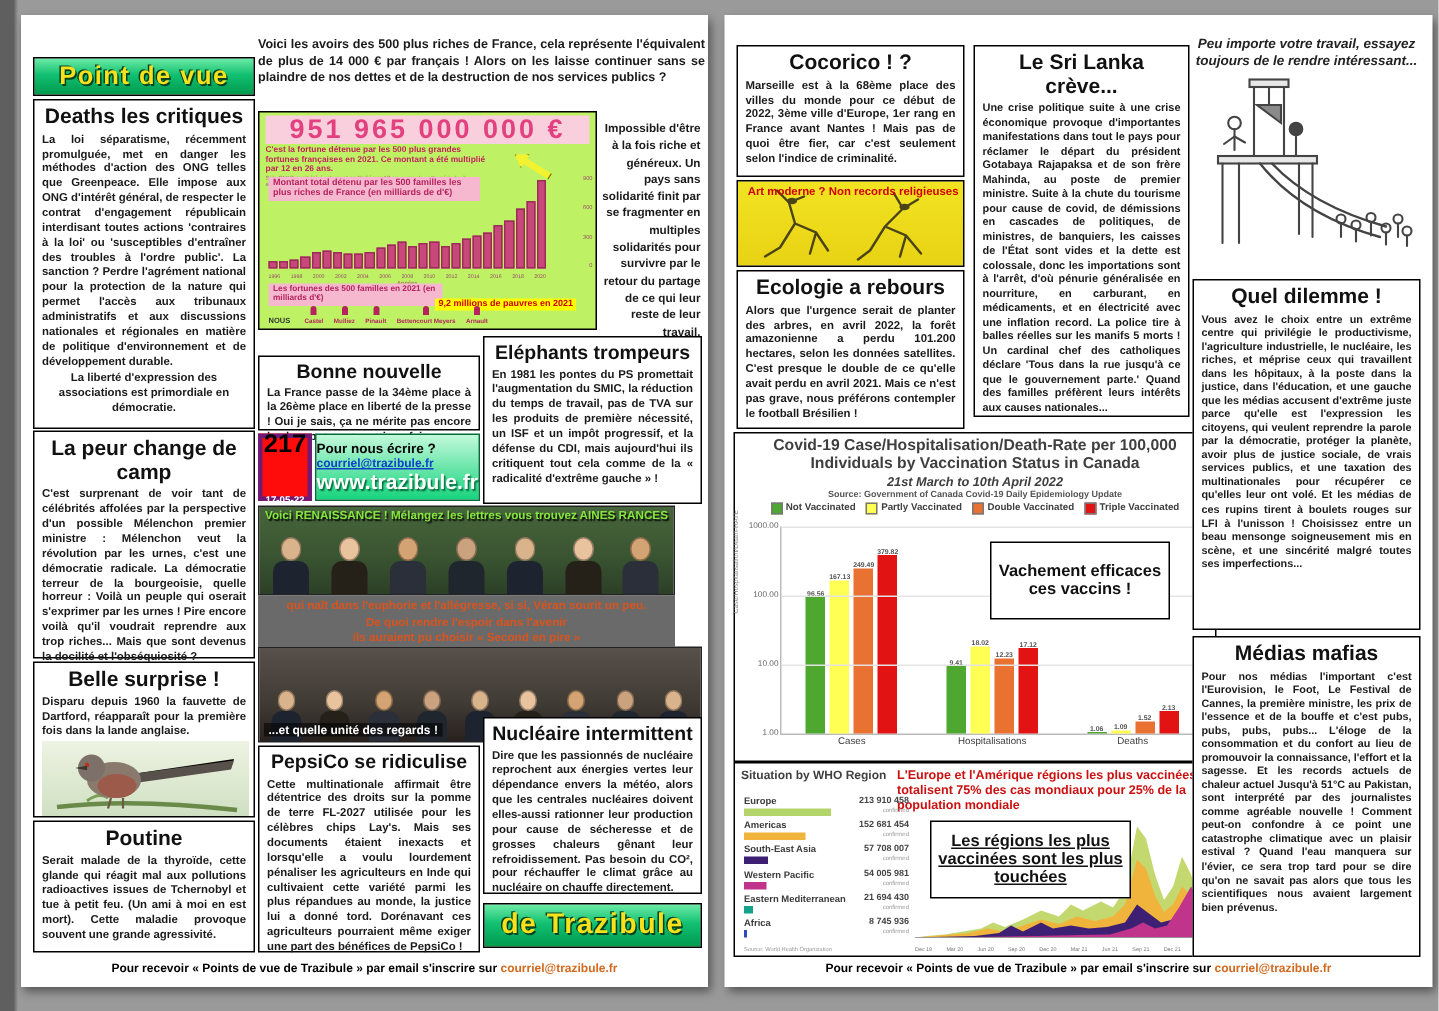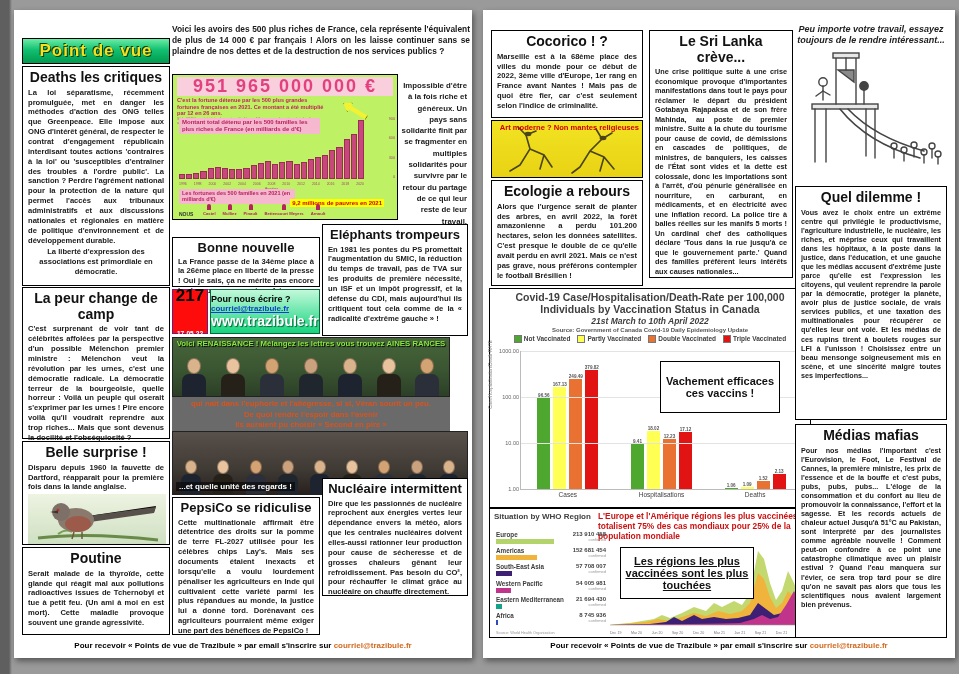--- a/index.html
+++ b/index.html
@@ -17,21 +17,21 @@
   .headline.sm{font-size:13px;}
   .body-text{font-size:7.6px;font-weight:600;text-align:justify;line-height:1.3;color:#1a1a1a;}
   .emphasis{font-weight:bold;text-align:center;margin-top:2px;}
   .banner{border:1.5px solid #000;background:linear-gradient(180deg,#6ceca6 0%,#12c071 45%,#009a4e 100%);
     display:flex;align-items:center;justify-content:center;font-weight:bold;color:#f7e11c;
     text-shadow:1px 1px 0 #014421, -1px -1px 0 #014421;letter-spacing:1px;box-sizing:border-box;}
   .footer{position:absolute;width:100%;text-align:center;font-size:8px;font-weight:bold;color:#000;}
   .footer .mail{color:#d2691e;}
   a,.linkish{cursor:pointer;}
   
-  .issuebox{background:#fe0c0c;border:1px solid #701a75;display:flex;flex-direction:column;align-items:center;justify-content:center;box-sizing:border-box;gap:24px;}
+  .issuebox{background:#fe0c0c;border:3px solid #701a75;display:flex;flex-direction:column;align-items:center;justify-content:center;box-sizing:border-box;gap:24px;}
   .issue-num{font-size:17px;font-weight:bold;color:#000;line-height:1;}
   .issue-date{font-size:6.5px;font-weight:bold;color:#fff;margin-top:2px;}
   .contactbox{border:1px solid #046a3a;background:linear-gradient(180deg,#c2f9da,#17d47e);
     display:flex;flex-direction:column;align-items:flex-start;justify-content:center;box-sizing:border-box;}
   .contact-label{font-size:9px;font-weight:bold;color:#000;}
   .contact-mail{font-size:8px;font-weight:bold;color:#1140cc;text-decoration:underline;}
   .contact-site{font-size:14px;font-weight:bold;color:#fff;text-shadow:1px 1px 1px #046a3a;}
   
   .pink{background:#bef264;border:1px solid #000;box-sizing:border-box;padding:2px 4px;overflow:hidden;}
   .pink-headline{font-size:18px;font-weight:bold;color:#e2407e;background:#f9cfdd;text-align:center;letter-spacing:2px;line-height:1.05;}
@@ -387,20 +387,23 @@
   <div class="box abs" style="left:158px;top:487px;width:148px;height:138px;">
     <div class="headline sm">PepsiCo se ridiculise</div>
     <div class="body-text">Cette multinationale affirmait être détentrice des droits sur la pomme de terre FL-2027 utilisée pour les célèbres chips Lay's. Mais ses documents étaient inexacts et lorsqu'elle a voulu lourdement pénaliser les agriculteurs en Inde qui cultivaient cette variété parmi les plus répandues au monde, la justice lui a donné tord. Dorénavant ces agriculteurs pourraient même exiger une part des bénéfices de PepsiCo !</div>
   </div>
 
   <div class="box abs" style="left:308px;top:468px;width:146px;height:118px;">
     <div class="headline sm">Nucléaire intermittent</div>
     <div class="body-text">Dire que les passionnés de nucléaire reprochent aux énergies vertes leur dépendance envers la météo, alors que les centrales nucléaires doivent elles-aussi rationner leur production pour cause de sécheresse et de grosses chaleurs gênant leur refroidissement. Pas besoin du CO², pour réchauffer le climat grâce au nucléaire on chauffe directement.</div>
   </div>
 
+  <div class="banner abs" style="left:308px;top:592px;width:146px;height:30px;font-size:19px;">
+    <span>de Trazibule</span>
+  </div>
 
   <div class="footer" style="bottom:8px;">
     <span>Pour recevoir « Points de vue de Trazibule » par email s'inscrire sur </span><span class="mail linkish">courriel@trazibule.fr</span>
   </div>
 </div>
 
 <div class="page" id="page2">
 
   <div class="box abs" style="left:8px;top:20px;width:152px;height:88px;">
     <div class="headline">Cocorico ! ?</div>
@@ -409,21 +412,21 @@
 
   <div class="mantis abs" style="left:8px;top:110px;width:152px;height:58px;">
     <svg width="150" height="56" viewBox="0 0 150 56">
       <g stroke="#4a4418" stroke-width="1.6" fill="none" stroke-linecap="round">
         <path d="M28,44 L38,28 L34,14 M38,28 L52,34 L60,46 M34,14 L26,6 M34,14 L44,10 M28,44 L18,50 M52,34 L48,48"></path>
         <path d="M88,46 L98,30 L110,18 M98,30 L112,36 L122,48 M110,18 L104,8 M110,18 L120,12 M88,46 L80,52 M112,36 L108,50"></path>
       </g>
       <ellipse cx="36" cy="13" rx="3.4" ry="2.2" fill="#4a4418"></ellipse>
       <ellipse cx="111" cy="17" rx="3.4" ry="2.2" fill="#4a4418"></ellipse>
     </svg>
-    <div class="mantis-cap">Art moderne ? Non mantes religieuses</div>
+    <div class="mantis-cap">Art moderne ? Non records religieuses</div>
   </div>
 
   <div class="box abs" style="left:8px;top:170px;width:152px;height:106px;">
     <div class="headline">Ecologie a rebours</div>
     <div class="body-text">Alors que l'urgence serait de planter des arbres, en avril 2022, la forêt amazonienne a perdu 101.200 hectares, selon les données satellites. C'est presque le double de ce qu'elle avait perdu en avril 2021. Mais ce n'est pas grave, nous préférons contempler le football Brésilien !</div>
   </div>
 
   <div class="box abs" style="left:166px;top:20px;width:144px;height:248px;">
     <div class="headline">Le Sri Lanka crève...</div>
     <div class="body-text" style="font-size:7.3px;">Une crise politique suite à une crise économique provoque d'importantes manifestations dans tout le pays pour réclamer le départ du président Gotabaya Rajapaksa et de son frère Mahinda, au poste de premier ministre. Suite à la chute du tourisme pour cause de covid, de démissions en cascades de politiques, de ministres, de banquiers, les caisses de l'État sont vides et la dette est colossale, donc les importations sont à l'arrêt, d'où pénurie généralisée en nourriture, en carburant, en médicaments, et en électricité avec une inflation record. La police tire à balles réelles sur les manifs 5 morts ! Un cardinal chef des catholiques déclare 'Tous dans la rue jusqu'à ce que le gouvernement parte.' Quand des familles préfèrent leurs intérêts aux causes nationales...</div>

